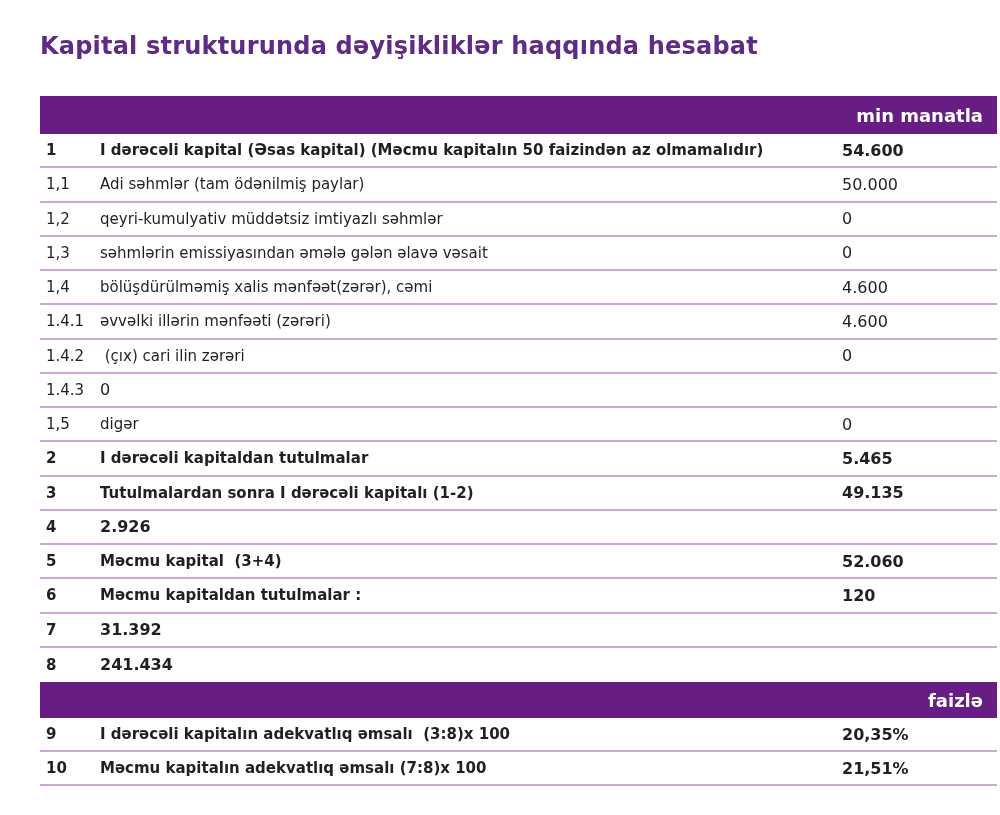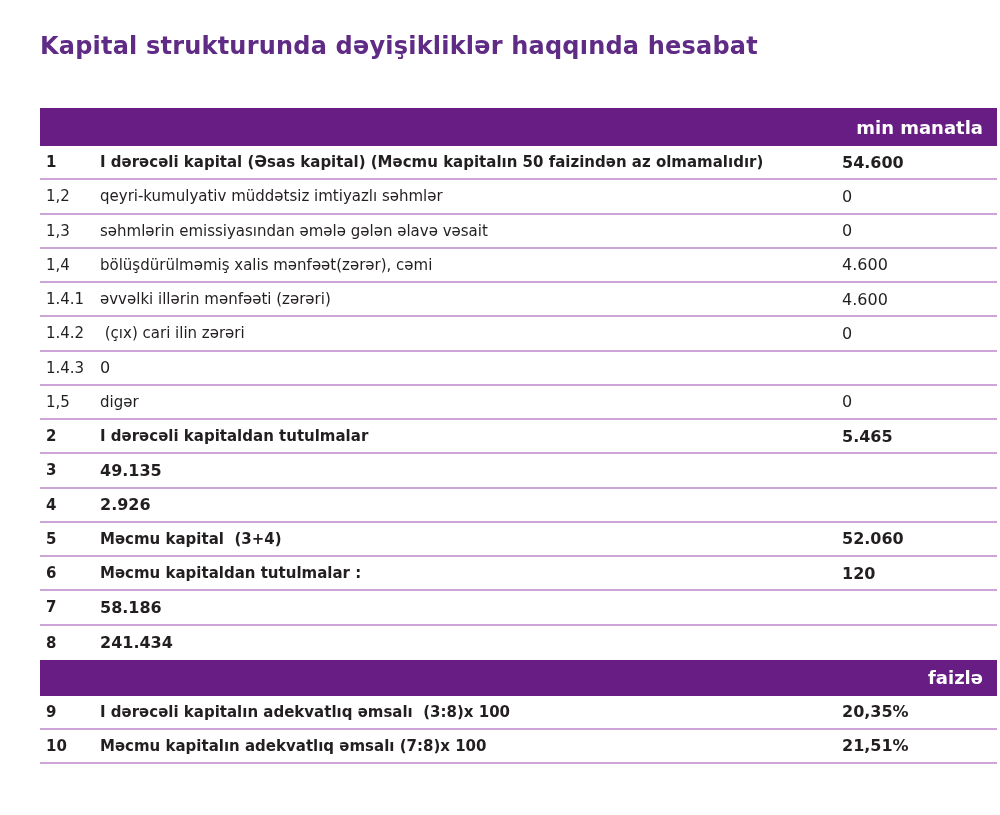--- a/index.html
+++ b/index.html
@@ -12,21 +12,21 @@
     overflow: hidden;
   }
   .page { position: absolute; inset: 0; border-radius: 30px; }
   .page-title {
     position: absolute; left: 40px; top: 32px;
     font-size: 24px; font-weight: 700;
     color: #5f2b85; letter-spacing: 0.2px;
     white-space: pre;
   }
   .table {
-    position: absolute; left: 40px; top: 108px; width: 957px;
+    position: absolute; left: 40px; top: 96px; width: 957px;
   }
   .bar {
     background: #671d84; color: #ffffff;
     display: flex; align-items: center; justify-content: flex-end;
     padding-right: 14px; box-sizing: border-box;
     font-weight: 700; font-size: 18px;
     height: 38px;
   }
   .bar.percent { height: 36px; }
   .row {
@@ -60,20 +60,25 @@
       <span>min manatla</span>
     </div>
 
     <div id="metric-rows">
         <div class="row emphasis">
     <span class="no">1</span>
     <span class="label">I dərəcəli kapital (Əsas kapital) (Məcmu kapitalın 50 faizindən az olmamalıdır)</span>
     <span class="value">54.600</span>
   </div>
         <div class="row">
+    <span class="no">1,1</span>
+    <span class="label">Adi səhmlər (tam ödənilmiş paylar)</span>
+    <span class="value">50.000</span>
+  </div>
+        <div class="row">
     <span class="no">1,2</span>
     <span class="label">qeyri-kumulyativ müddətsiz imtiyazlı səhmlər</span>
     <span class="value">0</span>
   </div>
         <div class="row">
     <span class="no">1,3</span>
     <span class="label">səhmlərin emissiyasından əmələ gələn əlavə vəsait</span>
     <span class="value">0</span>
   </div>
         <div class="row">
@@ -100,39 +105,40 @@
     <span class="label">digər</span>
     <span class="value">0</span>
   </div>
         <div class="row emphasis">
     <span class="no">2</span>
     <span class="label">I dərəcəli kapitaldan tutulmalar</span>
     <span class="value">5.465</span>
   </div>
         <div class="row emphasis">
     <span class="no">3</span>
+    <span class="label">Tutulmalardan sonra I dərəcəli kapitalı (1-2)</span>
     <span class="value">49.135</span>
   </div>
         <div class="row emphasis">
     <span class="no">4</span>
     <span class="value">2.926</span>
   </div>
         <div class="row emphasis">
     <span class="no">5</span>
     <span class="label">Məcmu kapital  (3+4)</span>
     <span class="value">52.060</span>
   </div>
         <div class="row emphasis">
     <span class="no">6</span>
     <span class="label">Məcmu kapitaldan tutulmalar :</span>
     <span class="value">120</span>
   </div>
         <div class="row emphasis">
     <span class="no">7</span>
-    <span class="value">58.186</span>
+    <span class="value">31.392</span>
   </div>
         <div class="row emphasis no-border">
     <span class="no">8</span>
     <span class="value">241.434</span>
   </div>
       </div>
 
     <div class="bar percent">
       <span>faizlə</span>
     </div>

